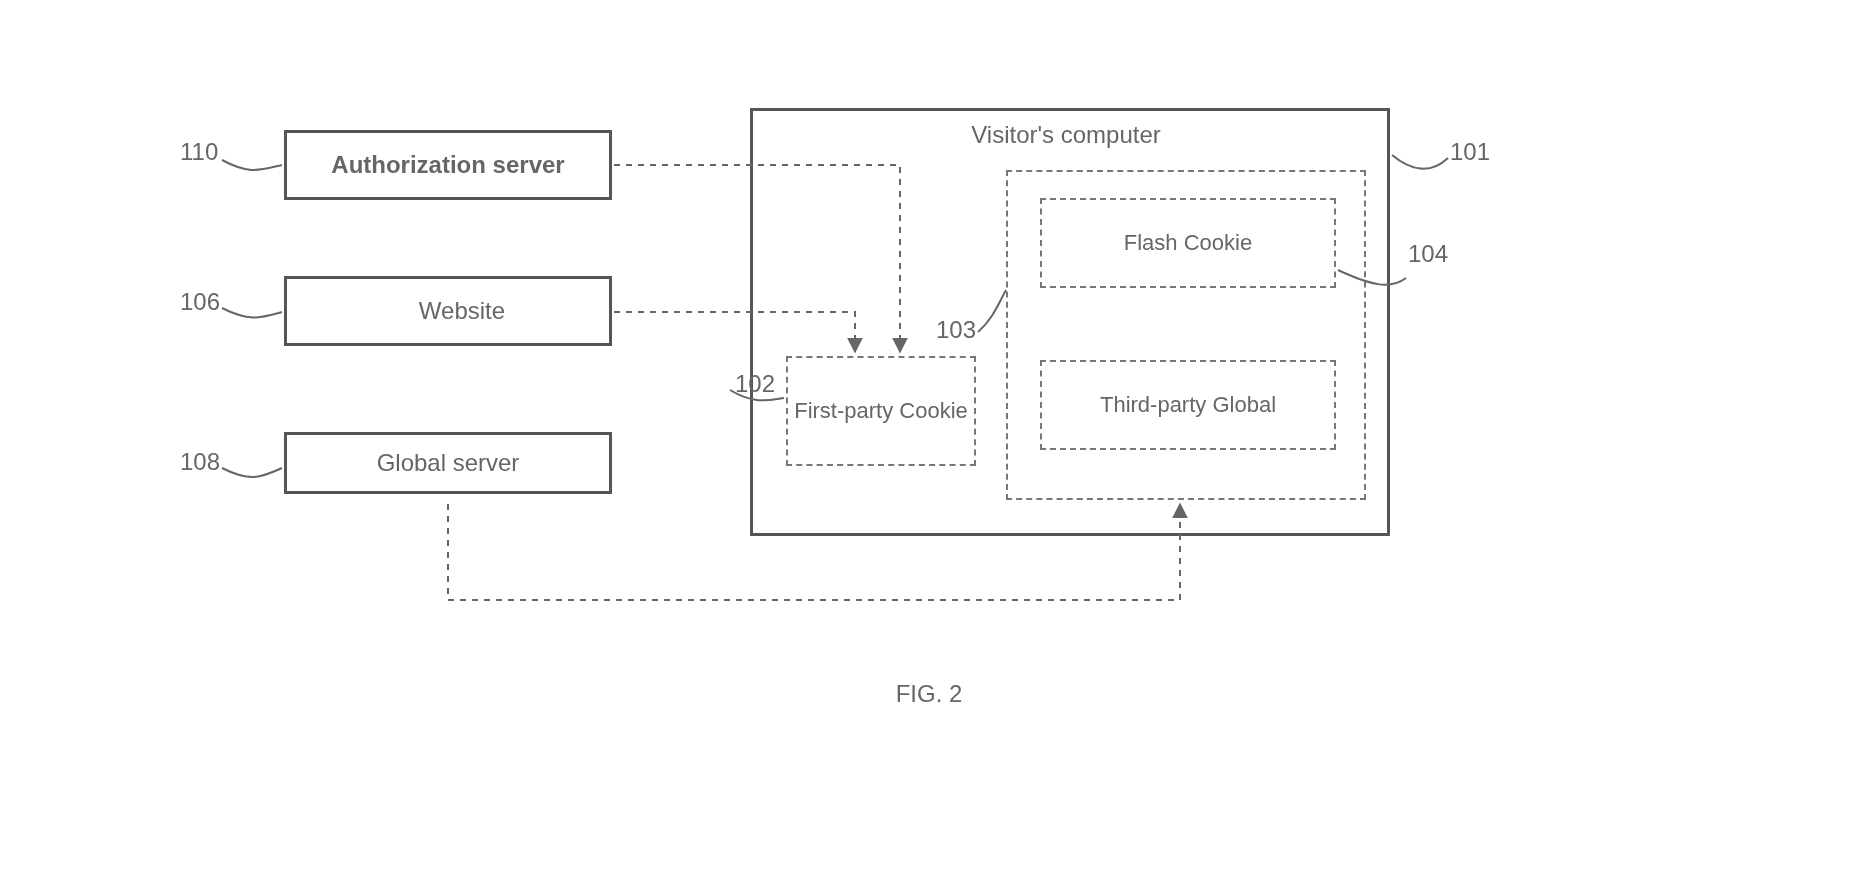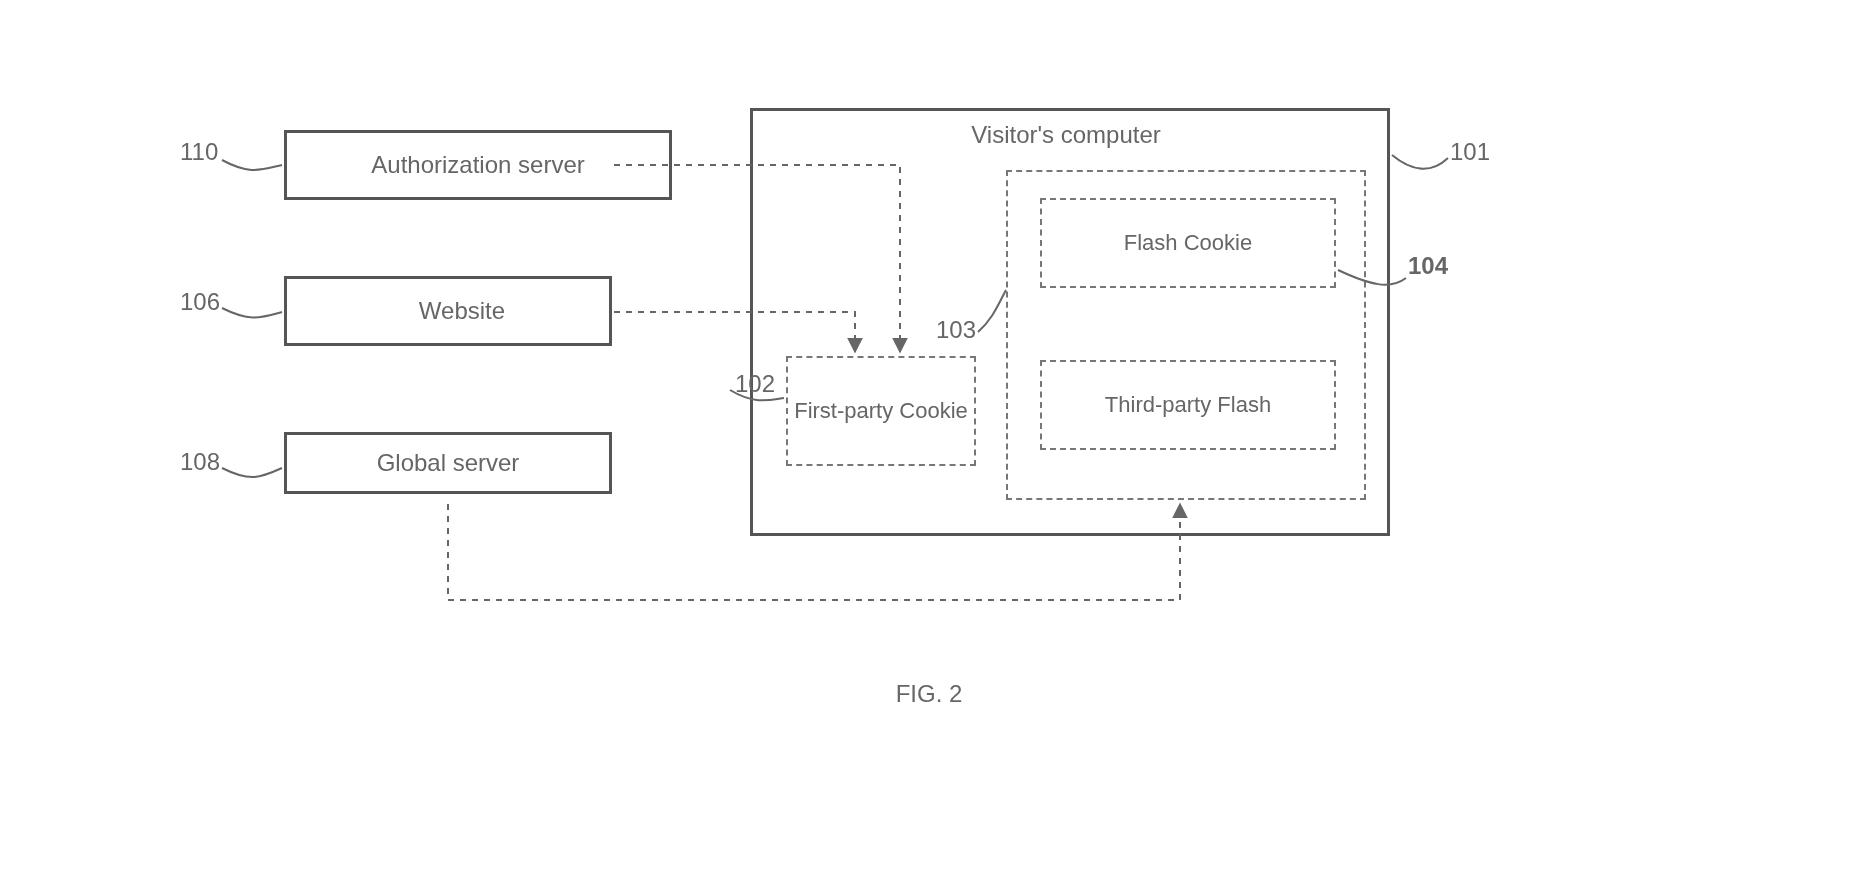--- a/index.html
+++ b/index.html
@@ -54,21 +54,21 @@
     position: absolute;
     left: 0; top: 0;
     width: 1858px;
     height: 889px;
     pointer-events: none;
   }
 </style>
 </head>
 <body>
 
-<div class="box" style="left:284px; top:130px; width:388px; height:70px;">
+<div class="box" style="left:284px; top:130px; width:328px; height:70px;font-weight:bold;">
   <span>Authorization server</span>
 </div>
 
 <div class="box" style="left:284px; top:276px; width:328px; height:70px;padding-left:28px;">
   <span>Website</span>
 </div>
 
 <div class="box" style="left:284px; top:432px; width:328px; height:62px;">
   <span>Global server</span>
 </div>
@@ -81,30 +81,30 @@
   <span>First-party Cookie</span>
 </div>
 
 <div class="dashed-group" style="left:1006px; top:170px; width:360px; height:330px;"></div>
 
 <div class="dashed-box" style="left:1040px; top:198px; width:296px; height:90px;">
   <span>Flash Cookie</span>
 </div>
 
 <div class="dashed-box" style="left:1040px; top:360px; width:296px; height:90px;">
-  <span>Third-party Flash</span>
+  <span>Third-party Global</span>
 </div>
 
 <div class="label" style="left:180px; top:138px;">110</div>
 <div class="label" style="left:180px; top:288px;">106</div>
 <div class="label" style="left:180px; top:448px;">108</div>
 <div class="label" style="left:1450px; top:138px;">101</div>
 <div class="label" style="left:688px; top:370px;margin-left:47px;">102</div>
 <div class="label" style="left:936px; top:316px;">103</div>
-<div class="label" style="left:1408px; top:252px;font-weight:bold;">104</div>
+<div class="label" style="left:1408px; top:240px;">104</div>
 
 <div class="caption" style="left:0; right:17px; top:680px; width:1858px;">FIG. 2</div>
 
 <svg class="overlay">
   <defs>
     <marker id="arrow" viewBox="0 0 10 10" refX="9" refY="5" markerWidth="8" markerHeight="8" orient="auto-start-reverse">
       <path d="M 0 0 L 10 5 L 0 10 z" fill="#666"></path>
     </marker>
   </defs>
 

